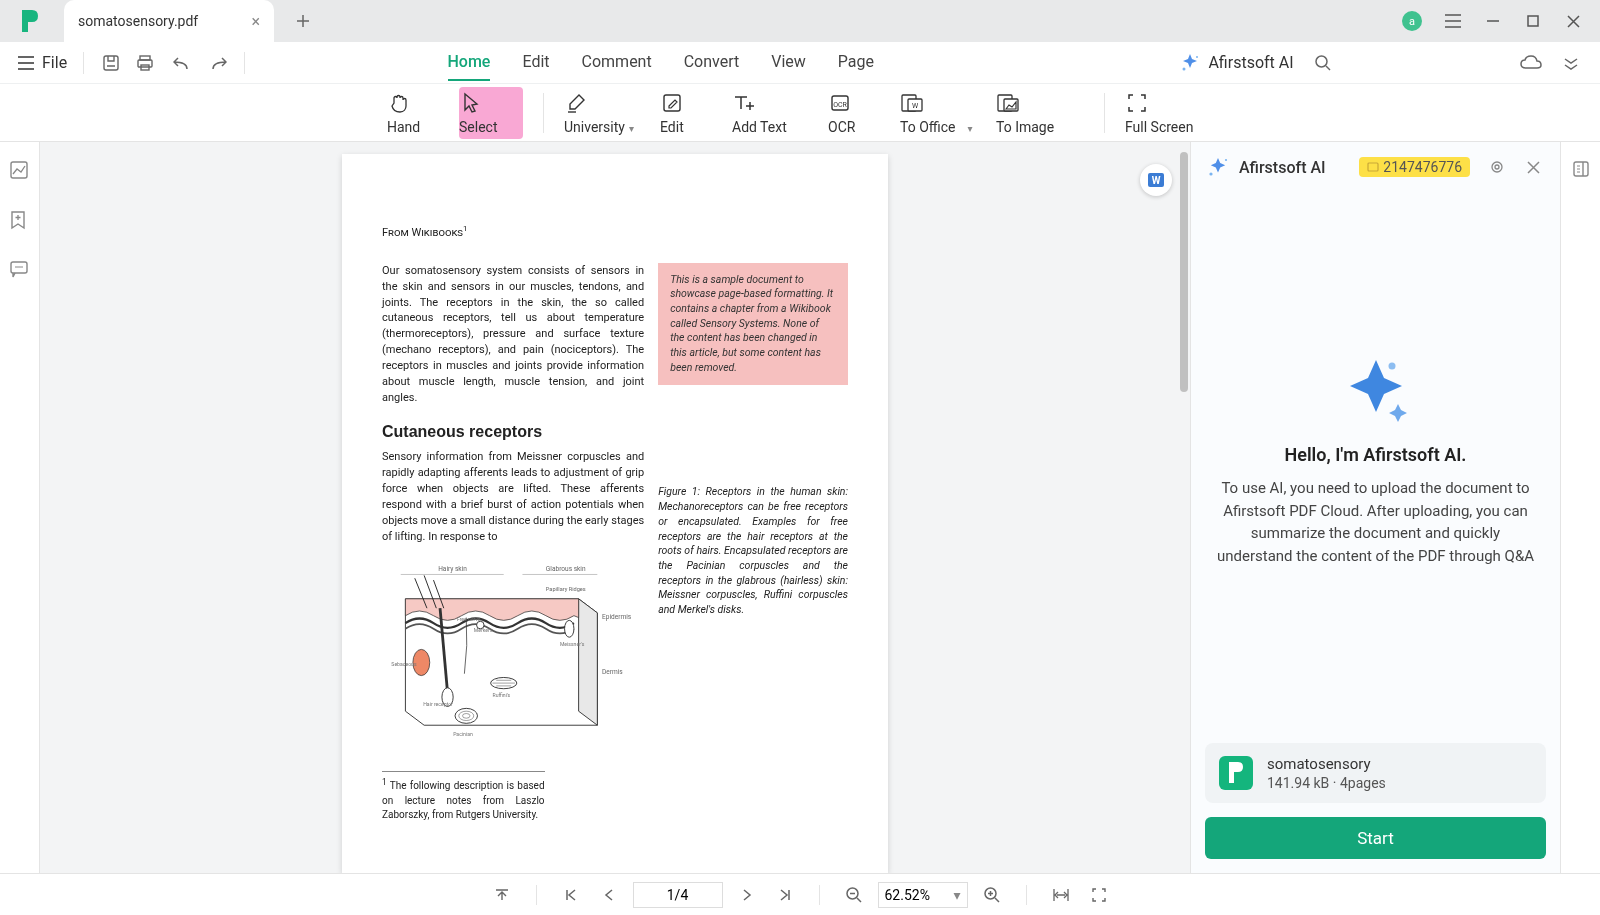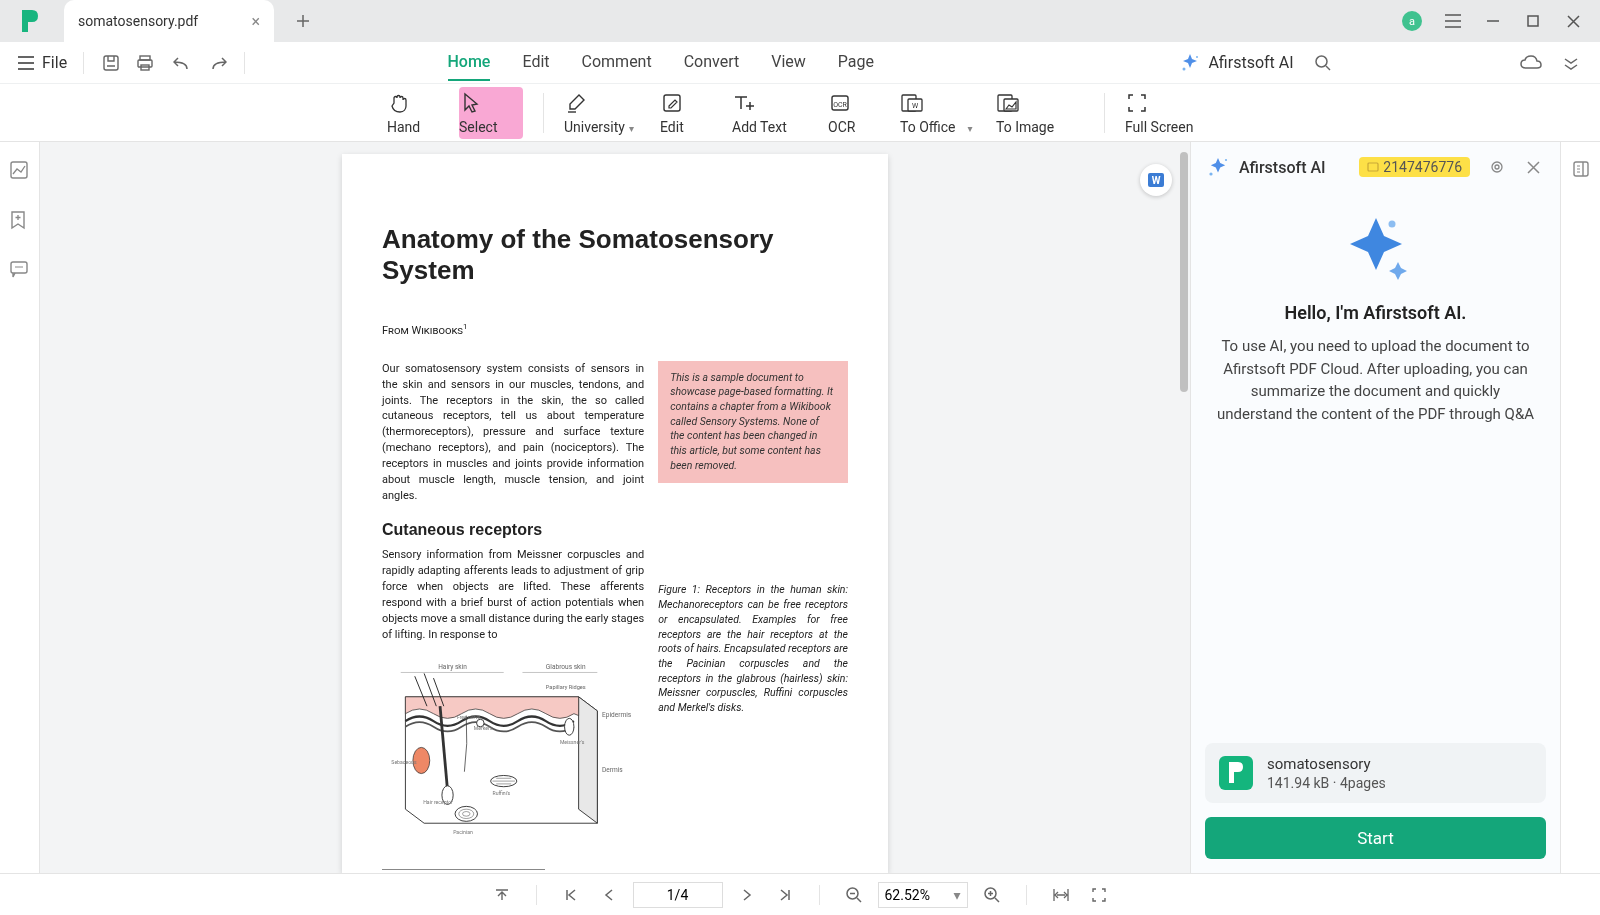--- a/index.html
+++ b/index.html
@@ -49,21 +49,21 @@
 .figure { width: 100%; height: 200px; margin-top: 10px; border: none; background: #fff; position: relative; }
 .figcap { font-size: 10.5px; font-style: italic; line-height: 1.4; text-align: justify; }
 .footnote { font-size: 10px; margin-top: 16px; border-top: 1px solid #888; padding-top: 4px; width: 62%; }
 .scroll-thumb { position: absolute; right: 2px; top: 10px; width: 8px; height: 240px; background: #c0c0c0; border-radius: 4px; }
 .export-chip { position: absolute; right: 18px; top: 22px; width: 32px; height: 32px; border-radius: 50%; background: #fff; box-shadow: 0 1px 4px rgba(0,0,0,0.2); display: flex; align-items: center; justify-content: center; }
 
 .ai-panel { width: 370px; background: #fafcfe; border-left: 1px solid #e4e4e4; display: flex; flex-direction: column; }
 .ai-head { display: flex; align-items: center; padding: 14px 16px; gap: 10px; }
 .ai-head-title { font-size: 16px; color: #333; font-weight: 500; }
 .ai-credits { margin-left: auto; font-size: 14px; color: #555; background: #fde047; padding: 2px 8px; border-radius: 4px; display: flex; align-items: center; gap: 4px; justify-content: flex-end; }
-.ai-body { flex: 1; display: flex; flex-direction: column; align-items: center; padding: 20px 24px; text-align: center; }
+.ai-body { flex: 1; display: flex; flex-direction: column; align-items: center; justify-content: center; padding: 20px 24px; text-align: center; }
 .ai-logo-big { width: 76px; height: 76px; margin-bottom: 14px; }
 .ai-hello { font-size: 18px; font-weight: 600; color: #222; margin-bottom: 12px; }
 .ai-desc { font-size: 15px; color: #444; line-height: 1.5; }
 .ai-footer { padding: 14px; }
 .ai-file { background: #f0f3f5; border-radius: 8px; padding: 12px 14px; display: flex; align-items: center; gap: 14px; margin-bottom: 14px; }
 .ai-file-icon { width: 34px; height: 34px; background: #14b57d; border-radius: 6px; display: flex; align-items: center; justify-content: center; }
 .ai-file-name { font-size: 15px; color: #333; }
 .ai-file-meta { font-size: 14px; color: #555; margin-top: 2px; }
 .start-btn { width: 100%; height: 42px; background: #14a67a; color: #fff; border: none; border-radius: 6px; font-size: 17px; cursor: pointer; }
 
@@ -303,21 +303,20 @@
 
   <div class="doc-area">
     <div class="scroll-thumb"></div>
     <div class="export-chip">
       <svg width="20" height="20" viewBox="0 0 20 20">
           <rect x="2" y="3" width="16" height="14" rx="2" fill="#3b7cd4"></rect>
           <text x="10" y="14" font-size="10" text-anchor="middle" fill="#fff" font-weight="bold">W</text>
         </svg>
     </div>
     <div class="page">
-      <h1>Anatomy of the Somatosensory System</h1>
       <div class="src"><span style="font-variant:small-caps">From Wikibooks</span><sup>1</sup></div>
       <div class="cols">
         <div class="colL">
           <p>Our somatosensory system consists of sensors in the skin and sensors in our muscles, tendons, and joints. The receptors in the skin, the so called cutaneous receptors, tell us about temperature (thermoreceptors), pressure and surface texture (mechano receptors), and pain (nociceptors). The receptors in muscles and joints provide information about muscle length, muscle tension, and joint angles.</p>
           <div class="subh">Cutaneous receptors</div>
           <p>Sensory information from Meissner corpuscles and rapidly adapting afferents leads to adjustment of grip force when objects are lifted. These afferents respond with a brief burst of action potentials when objects move a small distance during the early stages of lifting. In response to</p>
           <div class="figure">
             <svg width="100%" height="100%" viewBox="0 0 280 200">
               <text x="60" y="10" font-size="7" fill="#666">Hairy skin</text>
               <text x="175" y="10" font-size="7" fill="#666">Glabrous skin</text>

